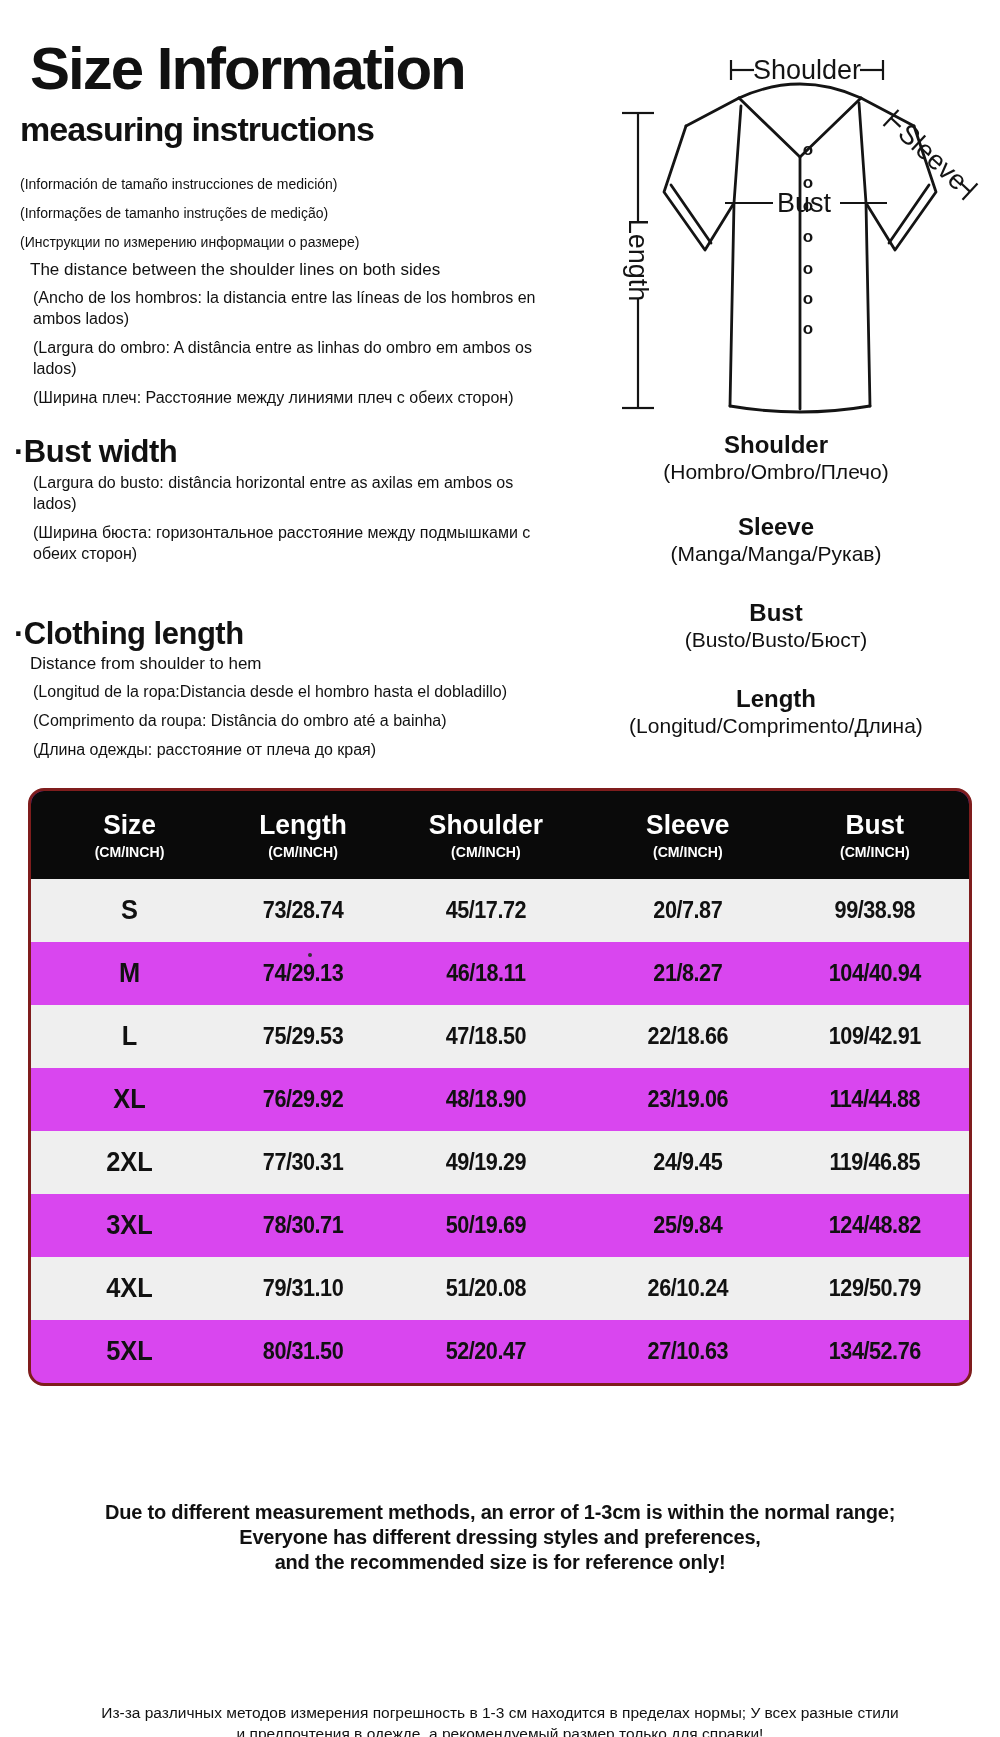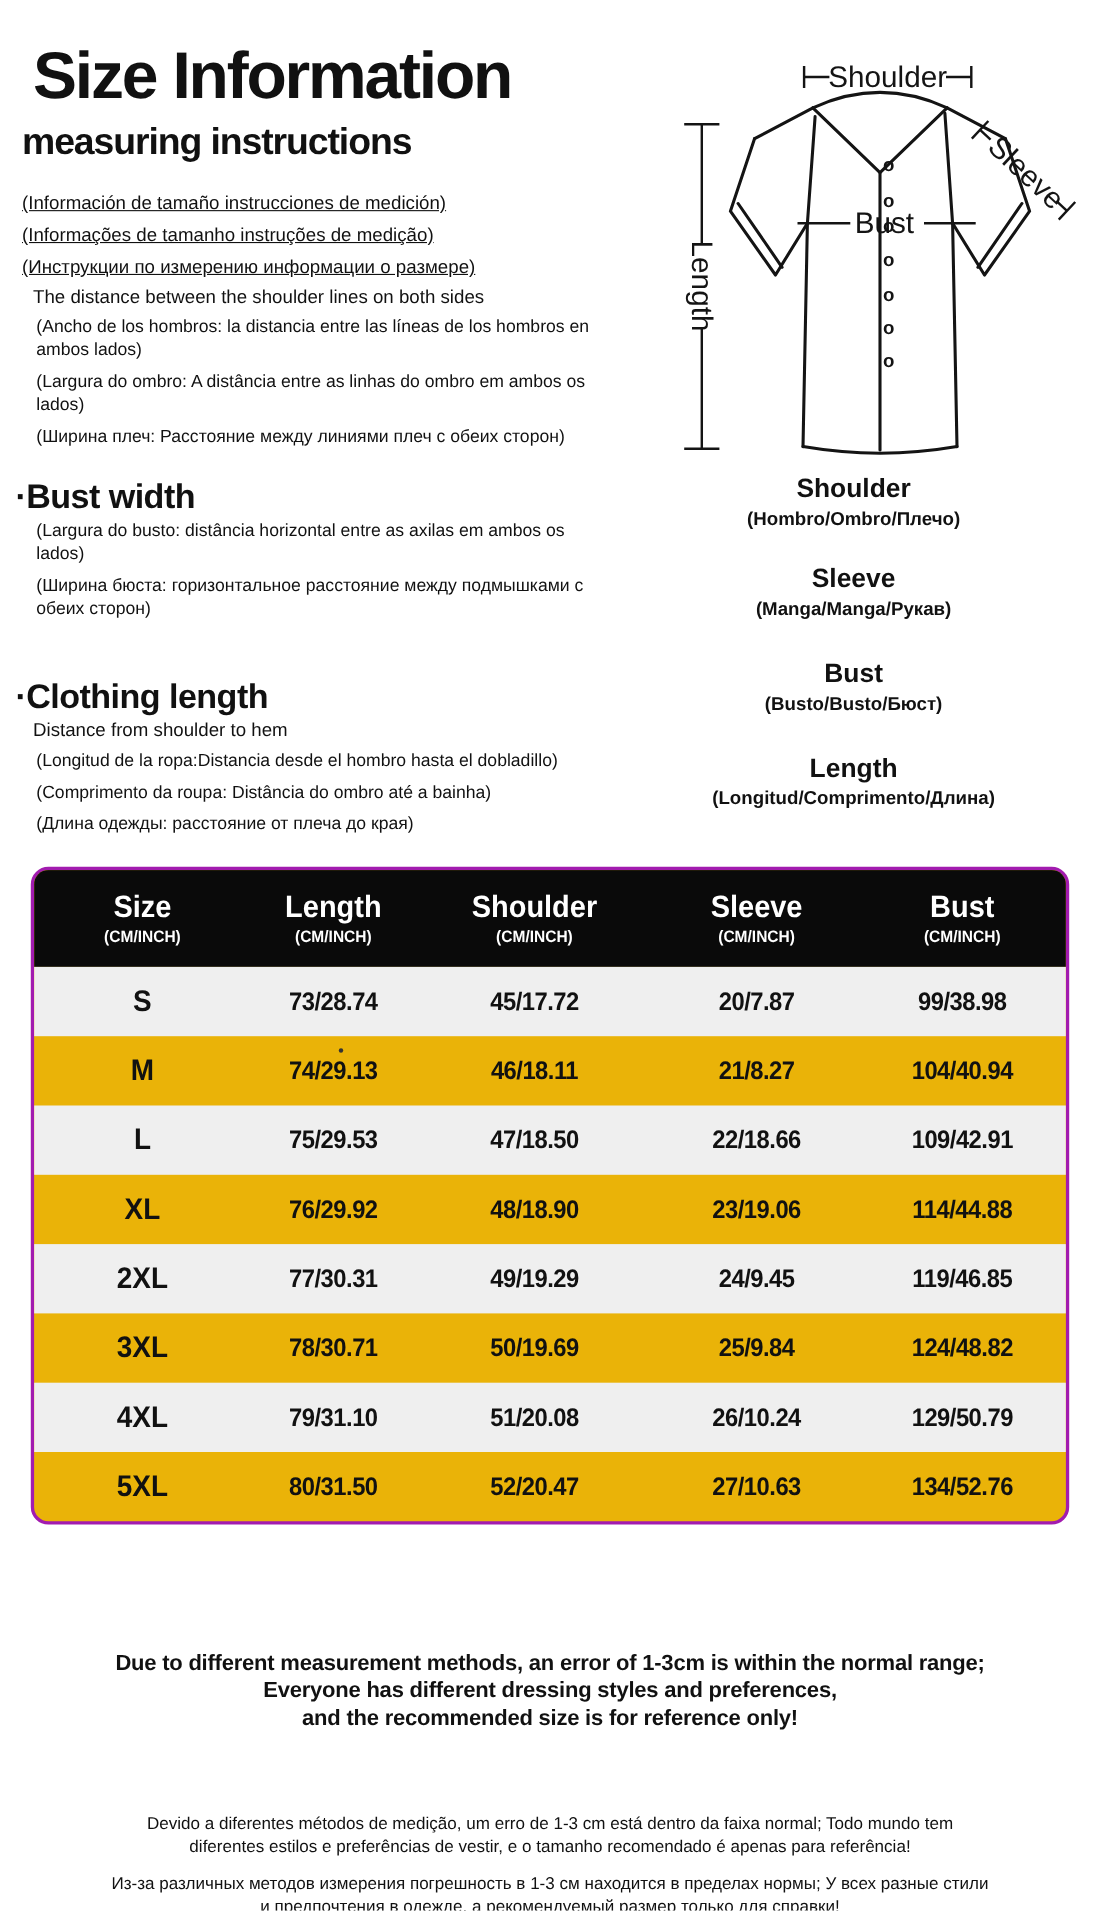--- a/index.html
+++ b/index.html
@@ -3,44 +3,44 @@
 <meta charset="utf-8">
 <style>
   html,body{margin:0;padding:0;background:#fff;}
   body{width:1000px;height:1737px;font-family:"Liberation Sans","DejaVu Sans",sans-serif;color:#111;}
   .canvas{position:relative;width:1000px;height:1737px;background:#fff;overflow:hidden;}
 
   
   .intro{position:absolute;left:18px;top:26px;width:525px;}
   .intro h1{margin:12px;font-size:60px;line-height:1.04;font-weight:700;letter-spacing:-2px;}
   .intro h2{margin:2px 0 24px 2px;font-size:34px;line-height:1.05;font-weight:700;letter-spacing:-1px;}
-  .paren{margin:0 0 4px 2px;font-size:17px;line-height:25px;font-weight:400;text-decoration:underline;}
+  .paren{margin:0 0 4px 2px;font-size:14px;line-height:25px;font-weight:400;}
 
   .measure-section{position:absolute;left:14px;width:525px;}
   .s1{top:260px;}.s2{top:436px;}.s3{top:618px;}
   .measure-section h3{margin:0 0 4px 0;font-size:31px;line-height:1.02;font-weight:700;letter-spacing:-0.5px;}
   .desc{margin:0 0 8px 16px;font-size:17px;line-height:1.12;font-weight:400;}
   .small{margin:0 0 8px 19px;font-size:16px;line-height:21px;font-weight:400;white-space:pre-line;}
 
   
   .diagram{position:absolute;left:560px;top:40px;}
   .diagram line,.diagram path{stroke:#141414;fill:none;}
   .diagram .shirt{stroke-width:2.8;stroke-linejoin:round;stroke-linecap:round;}
   .diagram .anno{stroke-width:2.2;stroke-linecap:butt;}
   .diagram text{fill:#141414;font-family:"Liberation Sans","DejaVu Sans",sans-serif;font-size:27px;}
   .diagram text.btn{font-size:17px;font-weight:700;}
 
   .legend-item{position:absolute;left:560px;width:432px;text-align:center;}
   .lg1{top:432px;}.lg2{top:514px;}.lg3{top:600px;}.lg4{top:686px;}
   .legend-term{font-size:24px;font-weight:700;line-height:26px;}
-  .legend-trans{font-size:17px;font-weight:700;line-height:27px;}
-
-  
-  .size-table{position:absolute;left:28px;top:788px;width:944px;border:3px solid #a21caf;
-              border-radius:16px;overflow:hidden;background:#eab308;box-sizing:border-box;}
+  .legend-trans{font-size:21px;font-weight:400;line-height:27px;}
+
+  
+  .size-table{position:absolute;left:28px;top:788px;width:944px;border:3px solid #7f1d1d;
+              border-radius:16px;overflow:hidden;background:#d946ef;box-sizing:border-box;}
   .thead{display:grid;grid-template-columns:21% 16% 23% 20% 20%;background:#0a0a0a;color:#fff;
          height:88px;align-items:center;text-align:center;}
   .th{transform:scaleX(.94);}
   .th-label{font-size:28px;font-weight:700;line-height:30px;}
   .th-unit{font-size:15px;font-weight:700;line-height:17px;margin-top:3px;}
   .trow{display:grid;grid-template-columns:21% 16% 23% 20% 20%;height:63px;align-items:center;text-align:center;}
   .tbody .trow:nth-child(odd){background:#efefef;}
   .td{font-size:23px;font-weight:700;letter-spacing:-0.5px;transform:scaleX(.94);}
   .td.size{font-size:27px;letter-spacing:0;}
   .stray-dot{position:absolute;left:308px;top:953px;width:4px;height:4px;border-radius:50%;background:#333;}
@@ -247,18 +247,16 @@
         <div class="td">27/10.63</div>
         <div class="td">134/52.76</div>
       </div>
     </div>
   </div>
   <div class="stray-dot"></div>
 
   <p class="fnote-en">Due to different measurement methods, an error of 1-3cm is within the normal range;
 Everyone has different dressing styles and preferences,
 and the recommended size is for reference only!</p>
-  <p class="fnote fn2">Devido a diferentes métodos de medição, um erro de 1-3 cm está dentro da faixa normal; Todo mundo tem
-diferentes estilos e preferências de vestir, e o tamanho recomendado é apenas para referência!</p>
   <p class="fnote fn3">Из-за различных методов измерения погрешность в 1-3 см находится в пределах нормы; У всех разные стили
 и предпочтения в одежде, а рекомендуемый размер только для справки!</p>
 
 </div>
 
 </body></html>

